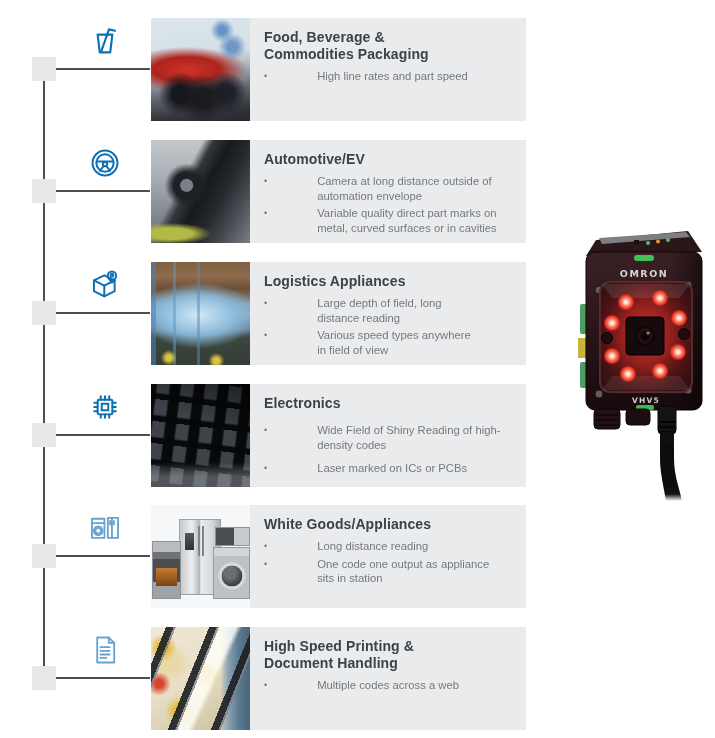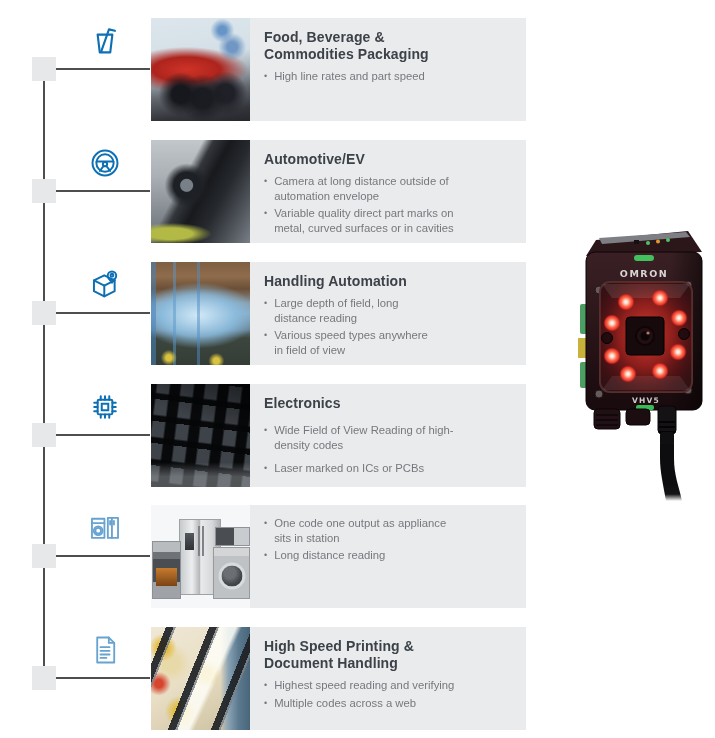--- a/index.html
+++ b/index.html
@@ -16,21 +16,21 @@
   .ic-light{color:#67a3d0;}
 
   
   .row{position:absolute;left:151px;width:375px;height:103px;display:flex;}
   .thumb{width:99px;height:103px;flex:none;position:relative;overflow:hidden;}
   .panel{flex:1;background:#eaebec;box-sizing:border-box;padding:11px 14px 8px 14px;}
   .title{font-size:14px;font-weight:bold;color:#3c4248;line-height:1.22;
          white-space:pre-line;margin-bottom:6px;letter-spacing:.1px;}
   .bullet{display:flex;gap:7px;font-size:11.3px;color:#75797d;line-height:1.3;margin-bottom:3px;}
   .bullet::before{content:"•";font-size:9px;line-height:1.6;color:#75797d;}
-  .btext{white-space:pre-line;}
+  .btext{white-space:pre-line;margin-left:43px;}
   .row-elec .title{margin-bottom:11px;}
   .row-elec .bullet{margin-bottom:9px;}
 
   
   .ph-food{background:
     radial-gradient(circle at 72% 12%, rgba(90,140,195,.9) 0 4px, rgba(90,140,195,0) 12px),
     radial-gradient(circle at 82% 28%, rgba(70,120,180,.7) 0 5px, rgba(70,120,180,0) 14px),
     radial-gradient(circle at 30% 74%, #17181d 0 9px, rgba(23,24,29,0) 22px),
     radial-gradient(circle at 52% 78%, #1b1c22 0 10px, rgba(27,28,34,0) 24px),
     radial-gradient(circle at 75% 73%, #202128 0 9px, rgba(32,33,40,0) 22px),
@@ -182,72 +182,70 @@
     <div class="bullet">
         <span class="btext">Variable quality direct part marks on
 metal, curved surfaces or in cavities</span>
       </div>
   </div>
 </div>
 
 <div class="row" style="top:262px">
   <div class="thumb ph-logi"></div>
   <div class="panel">
-    <div class="title">Handling Automation</div>
+    <div class="title">Logistics Appliances</div>
     <div class="bullet">
         <span class="btext">Large depth of field, long
 distance reading</span>
       </div>
     <div class="bullet">
         <span class="btext">Various speed types anywhere
 in field of view</span>
       </div>
   </div>
 </div>
 
 <div class="row row-elec" style="top:384px">
   <div class="thumb ph-elec"></div>
   <div class="panel">
     <div class="title">Electronics</div>
     <div class="bullet">
-        <span class="btext">Wide Field of View Reading of high-
+        <span class="btext">Wide Field of Shiny Reading of high-
 density codes</span>
       </div>
     <div class="bullet">
         <span class="btext">Laser marked on ICs or PCBs</span>
       </div>
   </div>
 </div>
 
 <div class="row" style="top:505px">
   <div class="thumb ph-goods">
     <div class="wg-fridge"></div>
     <div class="wg-stove"></div>
     <div class="wg-micro"></div>
     <div class="wg-washer"></div>
   </div>
   <div class="panel">
+    <div class="title">White Goods/Appliances</div>
+    <div class="bullet">
+        <span class="btext">Long distance reading</span>
+      </div>
     <div class="bullet">
         <span class="btext">One code one output as appliance
 sits in station</span>
       </div>
-    <div class="bullet">
-        <span class="btext">Long distance reading</span>
-      </div>
   </div>
 </div>
 
 <div class="row" style="top:627px">
   <div class="thumb ph-print"></div>
   <div class="panel">
     <div class="title">High Speed Printing &amp;
 Document Handling</div>
-    <div class="bullet">
-        <span class="btext">Highest speed reading and verifying</span>
-      </div>
     <div class="bullet">
         <span class="btext">Multiple codes across a web</span>
       </div>
   </div>
 </div>
 
 <div class="product">
   <svg viewBox="0 0 137 276">
     <defs>
       <linearGradient id="bodyGrad" x1="0" y1="0" x2="0" y2="1">

